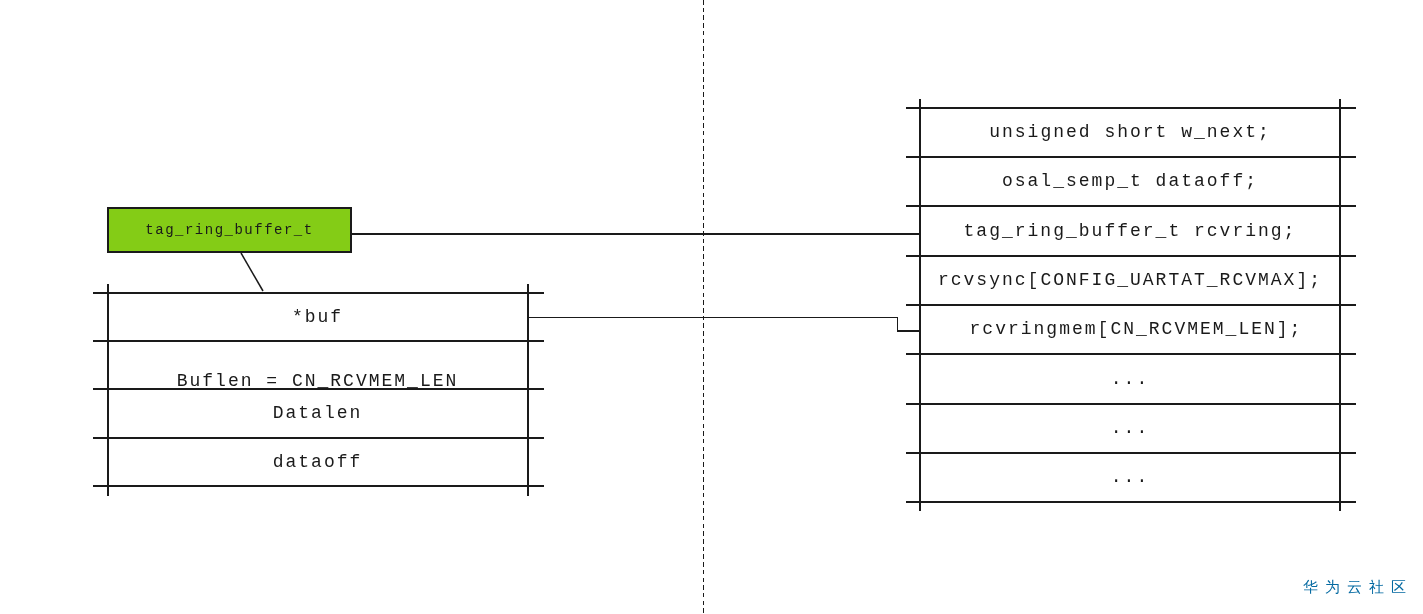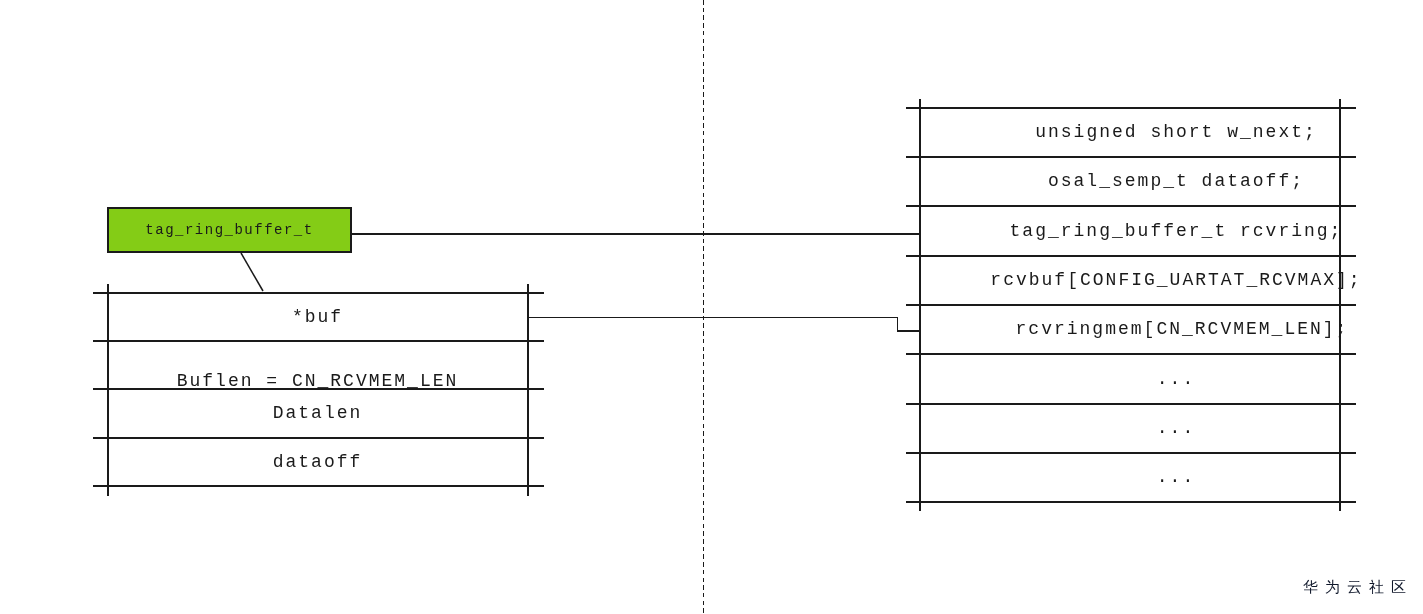--- a/index.html
+++ b/index.html
@@ -40,28 +40,28 @@
   }
   .cell {
     position: absolute;
     text-align: center;
     font-size: 18px;
     letter-spacing: 2px;
     white-space: nowrap;
     overflow: visible;
   }
   .left-cell  { left: 107px; width: 421px; }
-  .right-cell { left: 966px; width: 420px; border-radius: 14px; }
+  .right-cell { left: 920px; width: 420px; border-radius: 14px; }
   .watermark {
     position: absolute;
     right: 10px;
     bottom: 17px;
     font-size: 15px;
     letter-spacing: 7px;
-    color: #0f172a;
+    color: #0369a1;
     font-family: "Liberation Sans", "DejaVu Sans", sans-serif;
   }
 </style>
 </head>
 <body>
 
 <div class="canvas">
 
   <svg class="lines-svg" viewBox="0 0 1423 614" xmlns="http://www.w3.org/2000/svg">
 
@@ -101,21 +101,21 @@
   </div>
 
   <div class="cell left-cell" style="top:293px; line-height:48px;border-radius:23px;">*buf</div>
   <div class="cell left-cell" style="top:357px; line-height:48px;">Buflen = CN_RCVMEM_LEN</div>
   <div class="cell left-cell" style="top:389px; line-height:49px;">Datalen</div>
   <div class="cell left-cell" style="top:438px; line-height:48px;">dataoff</div>
 
   <div class="cell right-cell" style="top:108px; line-height:49px;">unsigned short w_next;</div>
   <div class="cell right-cell" style="top:157px; line-height:49px;">osal_semp_t dataoff;</div>
   <div class="cell right-cell" style="top:206px; line-height:50px;">tag_ring_buffer_t rcvring;</div>
-  <div class="cell right-cell" style="top:256px; line-height:49px;">rcvbuf[CONFIG_UARTAT_RCVMAX];</div>
+  <div class="cell right-cell" style="top:256px; line-height:49px;">rcvsync[CONFIG_UARTAT_RCVMAX];</div>
   <div class="cell right-cell" style="top:305px; line-height:49px;margin-left:6px;">rcvringmem[CN_RCVMEM_LEN];</div>
   <div class="cell right-cell" style="top:354px; line-height:50px;">...</div>
   <div class="cell right-cell" style="top:404px; line-height:49px;">...</div>
   <div class="cell right-cell" style="top:453px; line-height:49px;">...</div>
 
   <div class="watermark">华为云社区</div>
 
 </div>
 
 </body></html>

